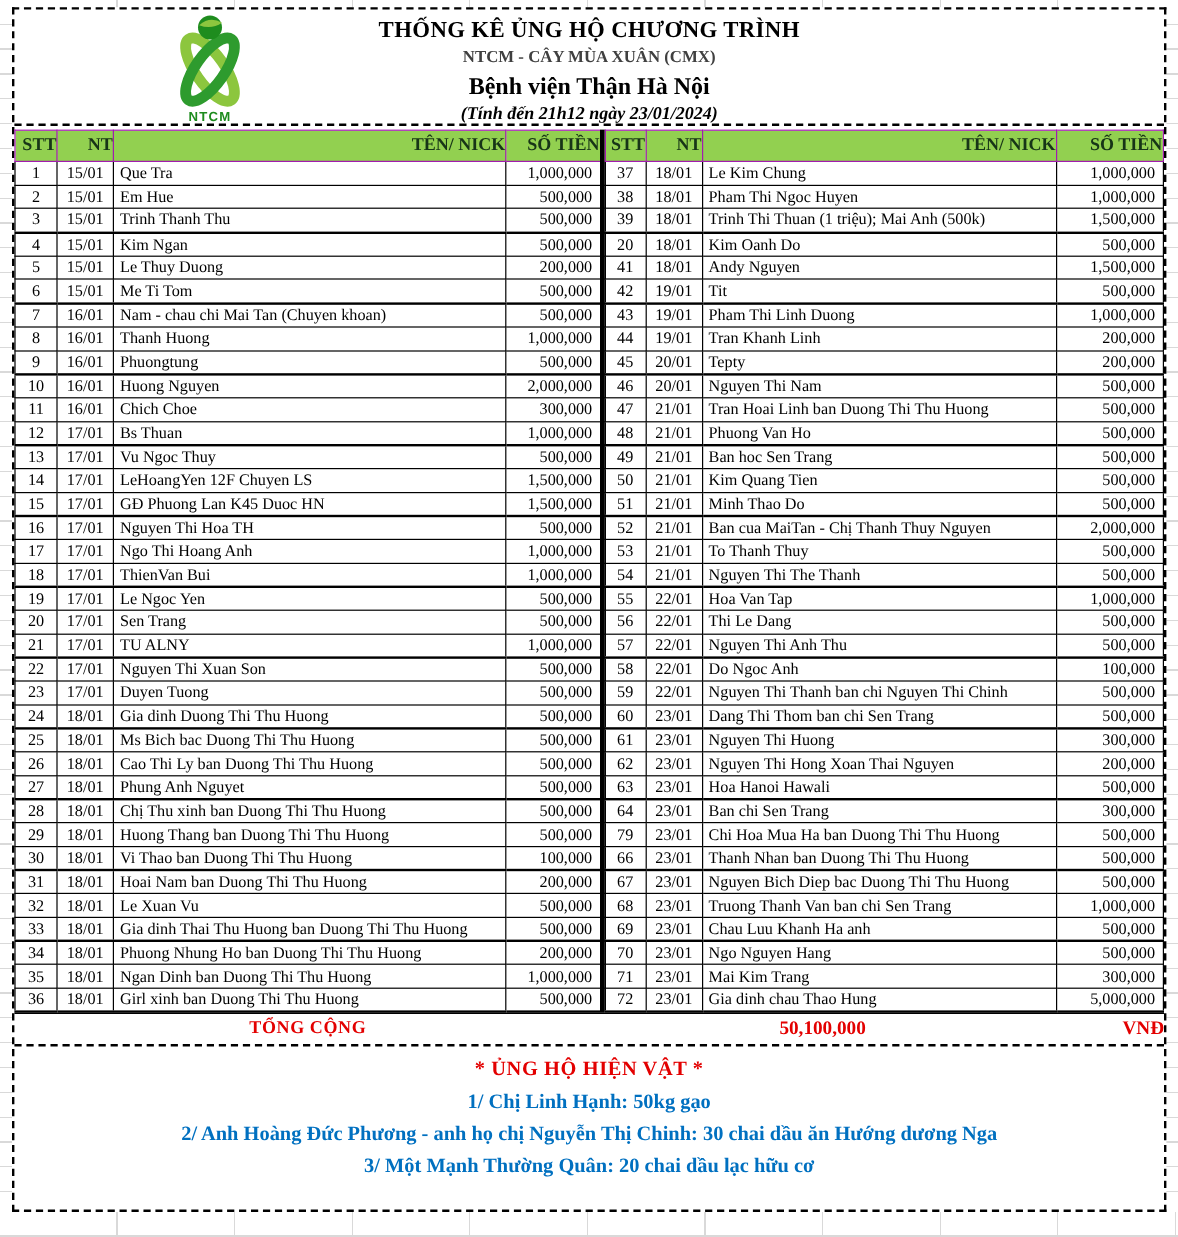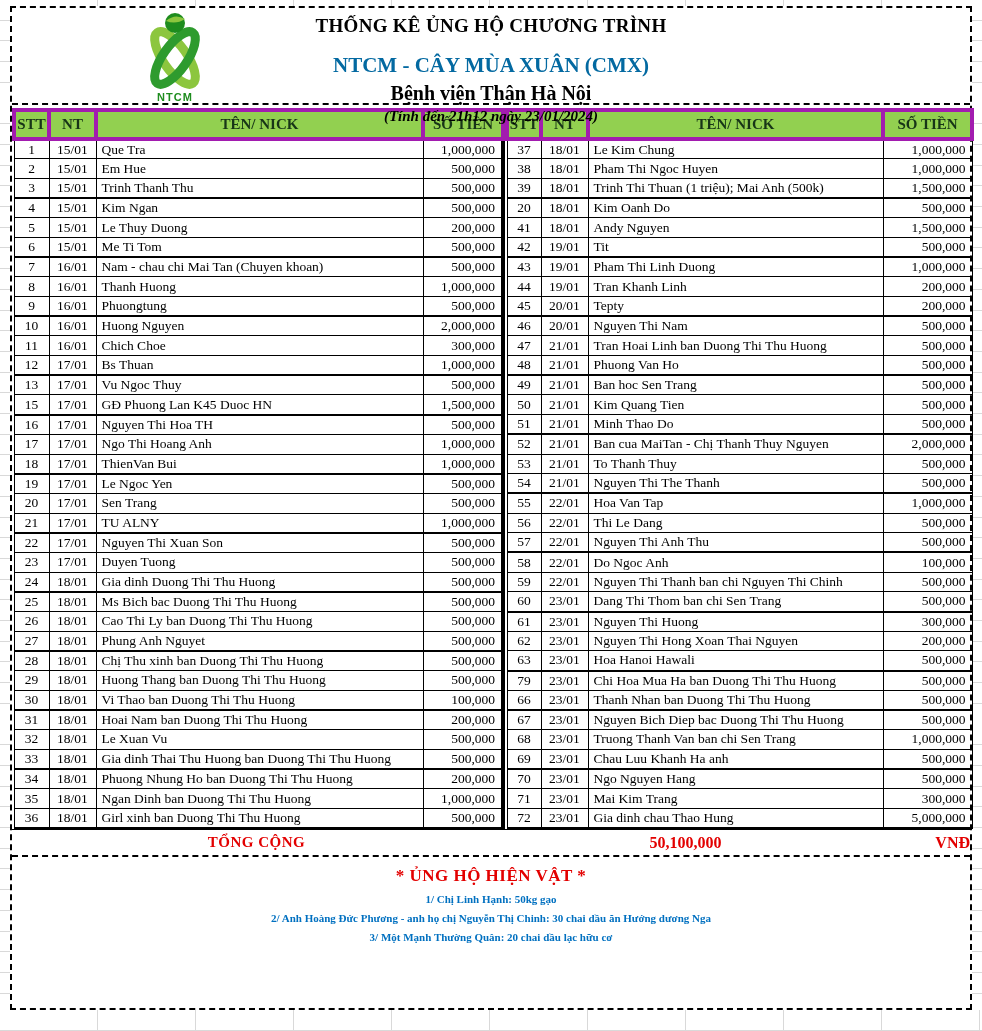--- a/index.html
+++ b/index.html
@@ -25,32 +25,32 @@
     border:2px dashed #000;background:#fff;display:flex;flex-direction:column;
   }
 
   
   .title-block{
     position:relative;height:97px;flex:0 0 auto;
     border-bottom:2px dashed #000;text-align:center;padding-top:7px;box-sizing:border-box;
   }
   .logo{position:absolute;left:122px;top:3px;width:82px;height:92px;}
   .t1{font-size:19px;font-weight:bold;letter-spacing:.3px;}
-  .t2{font-size:21px;font-weight:bold;color:#0369a1;margin-top:16px;}
+  .t2{font-size:14px;font-weight:bold;color:#404040;margin-top:4px;}
   .t3{font-size:20px;font-weight:bold;margin-top:4px;}
   .t4{font-size:15px;font-weight:bold;font-style:italic;margin-top:3px;}
 
   
   .tables{display:flex;flex:0 0 auto;padding-top:3px;}
   table{border-collapse:collapse;table-layout:fixed;}
   table.tbl-left{width:489px;border-right:4px solid #000;}
   table.tbl-right{width:465px;}
   th{
     background:#92d050;color:#173517;font-weight:bold;font-size:15px;
-    border:4px solid #a21caf;height:25px;padding:0;
+    border:1px solid #a21caf;height:25px;padding:0;text-align:right;
   }
   td{
     border:1px solid #000;height:19.7px;font-size:13.5px;padding:0 3px;
     overflow:hidden;white-space:nowrap;box-sizing:border-box;
   }
   tr.grp td{border-bottom-width:2px;}
   td.c-stt{text-align:center;}
   td.c-nt{text-align:center;}
   td.c-name{text-align:left;padding-left:5px;}
   td.c-amt{text-align:right;padding-right:6px;}
@@ -61,21 +61,21 @@
     border-top:1px solid #000;border-bottom:2px dashed #000;
     color:#e30000;font-weight:bold;
   }
   .total-label{width:489px;text-align:center;font-size:15px;letter-spacing:.5px;}
   .total-amount{flex:1;text-align:center;font-size:16px;padding-right:10px;}
   .total-currency{width:90px;text-align:right;font-size:16px;flex:0 0 auto;}
 
   
   .inkind{flex:1;text-align:center;padding-top:9px;}
   .inkind-title{color:#e30000;font-weight:bold;font-size:17px;letter-spacing:.5px;}
-  .inkind-item{color:#0070c0;font-weight:bold;font-size:11px;margin-top:7px;}
+  .inkind-item{color:#0070c0;font-weight:bold;font-size:17px;margin-top:7px;}
 </style>
 </head>
 <body>
 
 <div class="gutter gutter-top"></div>
 <div class="gutter gutter-left"></div>
 <div class="gutter gutter-right"></div>
 <div class="gutter gutter-bottom"></div>
 
 <div class="page">
@@ -181,20 +181,26 @@
             <td class="c-stt">12</td>
             <td class="c-nt">17/01</td>
             <td class="c-name">Bs Thuan</td>
             <td class="c-amt">1,000,000</td>
           </tr>
           <tr>
             <td class="c-stt">13</td>
             <td class="c-nt">17/01</td>
             <td class="c-name">Vu Ngoc Thuy</td>
             <td class="c-amt">500,000</td>
+          </tr>
+          <tr>
+            <td class="c-stt">14</td>
+            <td class="c-nt">17/01</td>
+            <td class="c-name">LeHoangYen 12F Chuyen LS</td>
+            <td class="c-amt">1,500,000</td>
           </tr>
           <tr class="grp">
             <td class="c-stt">15</td>
             <td class="c-nt">17/01</td>
             <td class="c-name">GĐ Phuong Lan K45 Duoc HN</td>
             <td class="c-amt">1,500,000</td>
           </tr>
           <tr>
             <td class="c-stt">16</td>
             <td class="c-nt">17/01</td>
@@ -495,20 +501,26 @@
             <td class="c-name">Nguyen Thi Hong Xoan Thai Nguyen</td>
             <td class="c-amt">200,000</td>
           </tr>
           <tr class="grp">
             <td class="c-stt">63</td>
             <td class="c-nt">23/01</td>
             <td class="c-name">Hoa Hanoi Hawali</td>
             <td class="c-amt">500,000</td>
           </tr>
           <tr>
+            <td class="c-stt">64</td>
+            <td class="c-nt">23/01</td>
+            <td class="c-name">Ban chi Sen Trang</td>
+            <td class="c-amt">300,000</td>
+          </tr>
+          <tr>
             <td class="c-stt">79</td>
             <td class="c-nt">23/01</td>
             <td class="c-name">Chi Hoa Mua Ha ban Duong Thi Thu Huong</td>
             <td class="c-amt">500,000</td>
           </tr>
           <tr class="grp">
             <td class="c-stt">66</td>
             <td class="c-nt">23/01</td>
             <td class="c-name">Thanh Nhan ban Duong Thi Thu Huong</td>
             <td class="c-amt">500,000</td>

